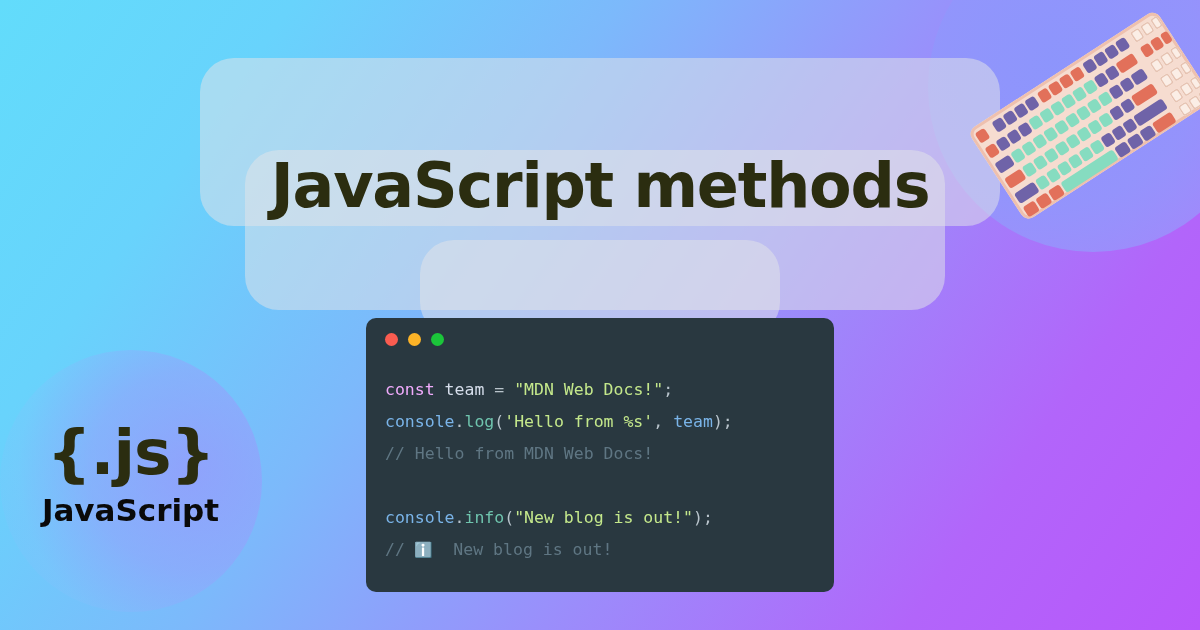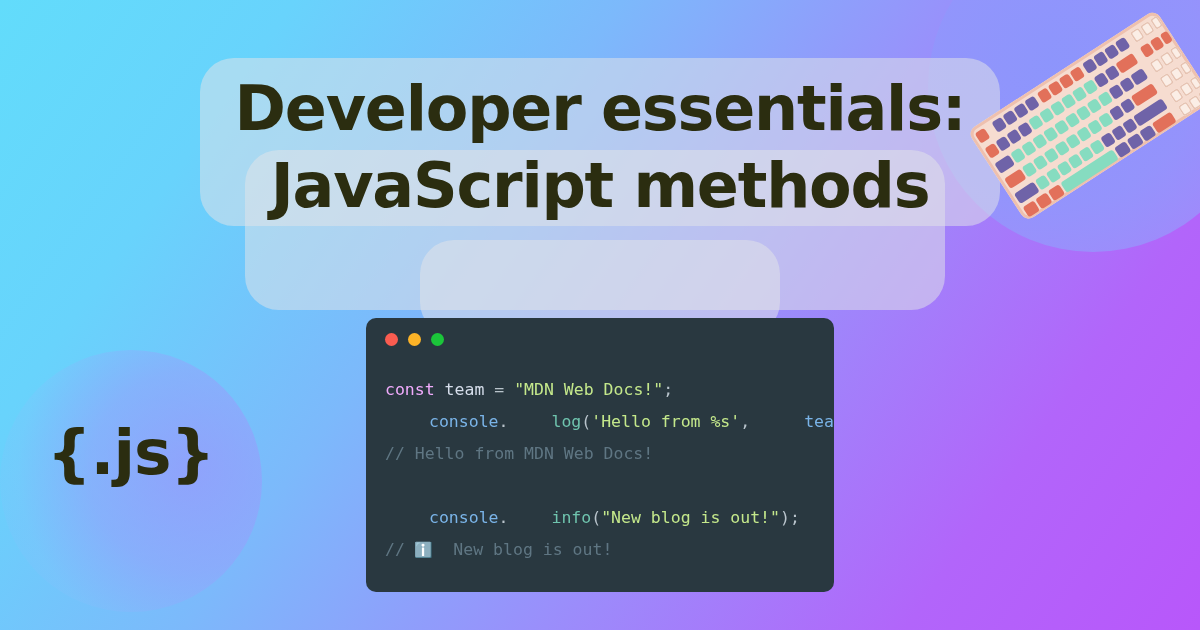--- a/index.html
+++ b/index.html
@@ -182,48 +182,49 @@
     font-family: "DejaVu Sans Mono", "Liberation Mono", monospace;
     font-size: 16.5px;
     line-height: 32px;
     white-space: pre;
     letter-spacing: 0px;
   }
   .tok-kw      { color: #f0abfc; }
   .tok-var     { color: #d6deeb; }
   .tok-op      { color: #b9c4cc; }
   .tok-str     { color: #c4e88b; }
-  .tok-obj     { color: #7ab4e8; margin-left: 44px; }
-  .tok-fn      { color: #6fc4ae; margin-left: 43px; }
+  .tok-obj     { color: #7ab4e8; }
+  .tok-fn      { color: #6fc4ae; }
   .tok-punc    { color: #b9c4cc; }
   .tok-comment { color: #5f7683; }
   .code-blank  { display: block; height: 32px; }
   .info-emoji  { font-size: 15px; }
 </style>
 </head>
 <body>
 
 <div id="banner">
 
   <div class="blob" id="blob-top-right"></div>
   <div class="blob" id="blob-bottom-left"></div>
 
   <div id="title-panel">
     <div class="panel-piece" id="panel-top"></div>
     <div class="panel-piece" id="panel-mid"></div>
     <div class="panel-piece" id="panel-bot"></div>
   </div>
 
   <h1 id="title">
-    <span>Developer essentials:</span><br>
+    <br>
     <span>JavaScript methods</span><br>
   </h1>
 
   <div id="js-logo">
     <div id="js-logo-mark">{.js}</div>
+    <div id="js-logo-word">JavaScript</div>
   </div>
 
   <div id="keyboard">
     <div id="kb-body">
         <div class="kb-key k-orange" style="left: 5px; top: 6px; width: 11px; height: 12px;"></div>
         <div class="kb-key k-purple" style="left: 25px; top: 6px; width: 11px; height: 12px;"></div>
         <div class="kb-key k-purple" style="left: 38px; top: 6px; width: 11px; height: 12px;"></div>
         <div class="kb-key k-purple" style="left: 51px; top: 6px; width: 11px; height: 12px;"></div>
         <div class="kb-key k-purple" style="left: 64px; top: 6px; width: 11px; height: 12px;"></div>
         <div class="kb-key k-orange" style="left: 79px; top: 6px; width: 11px; height: 12px;"></div>

